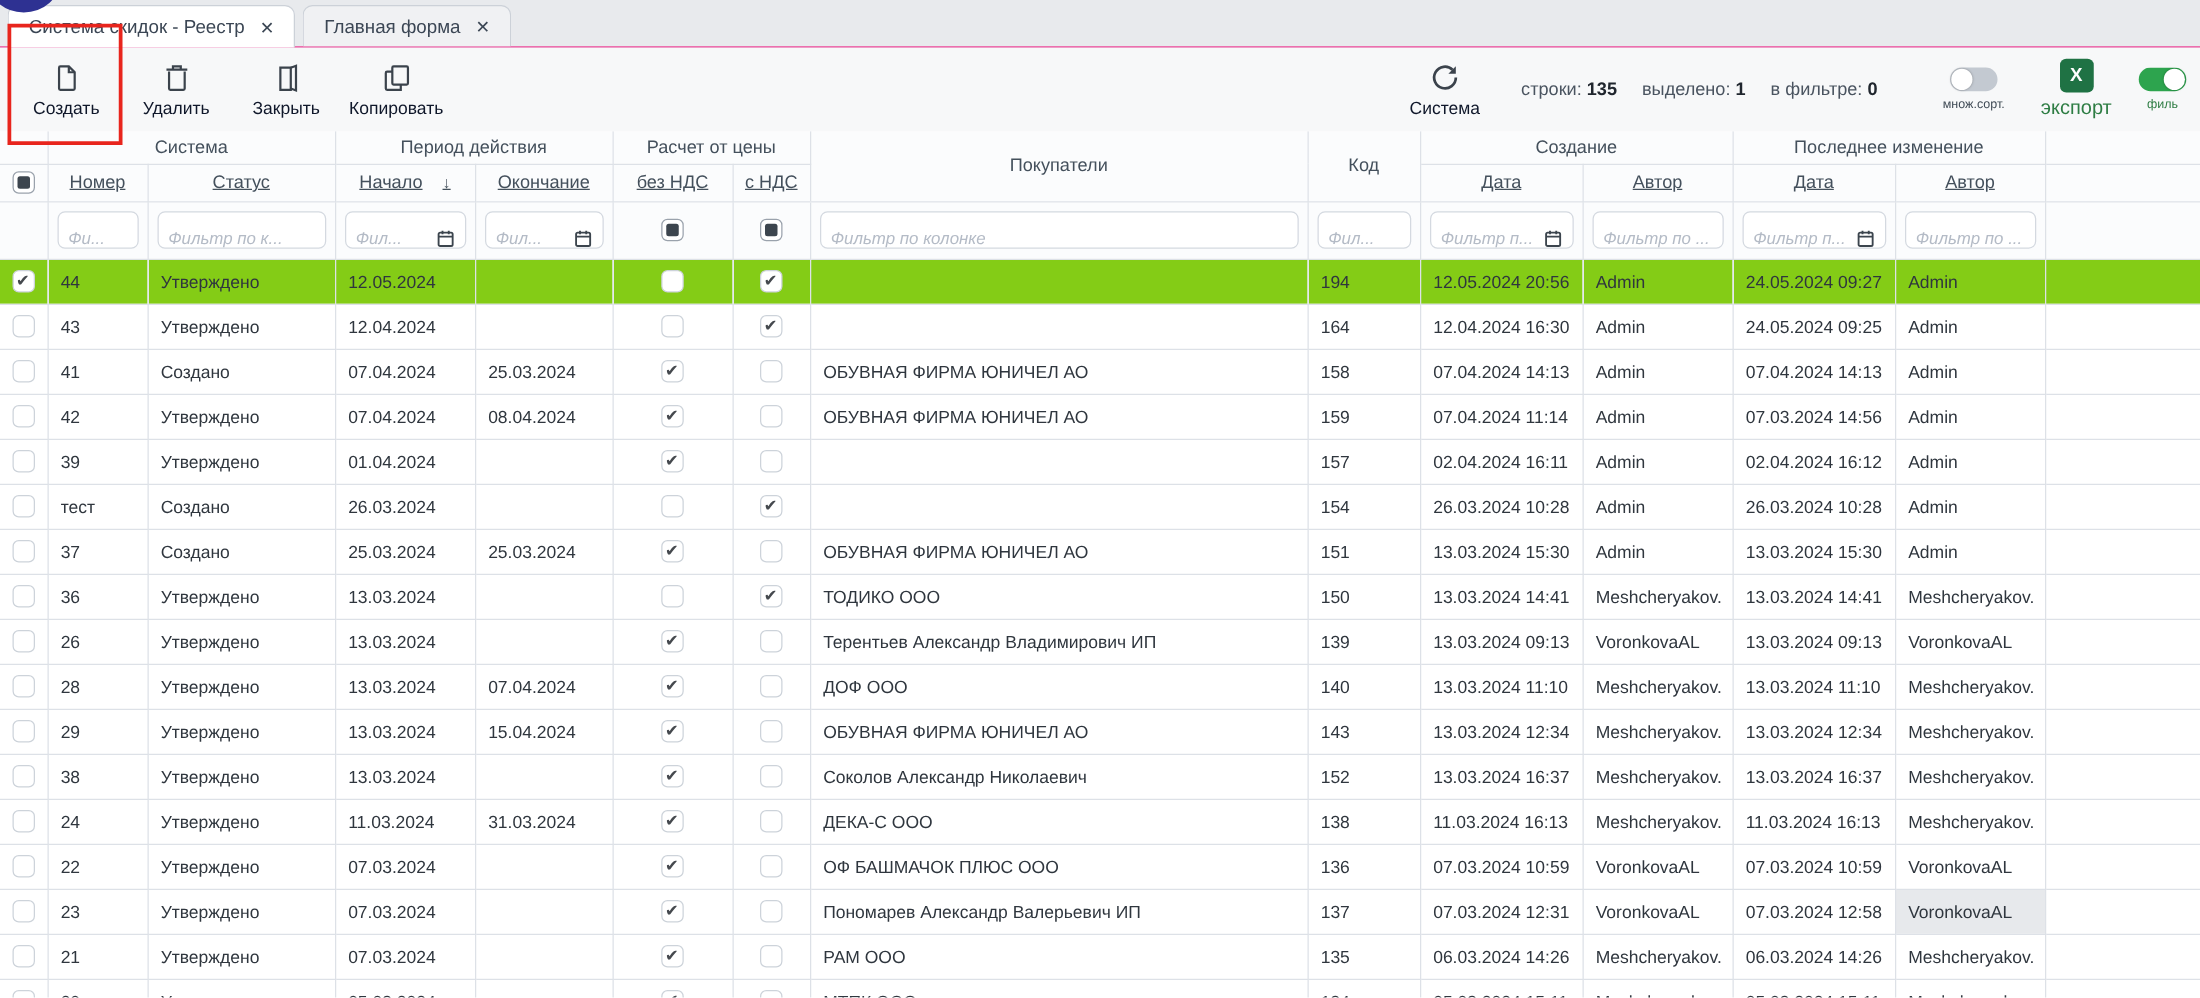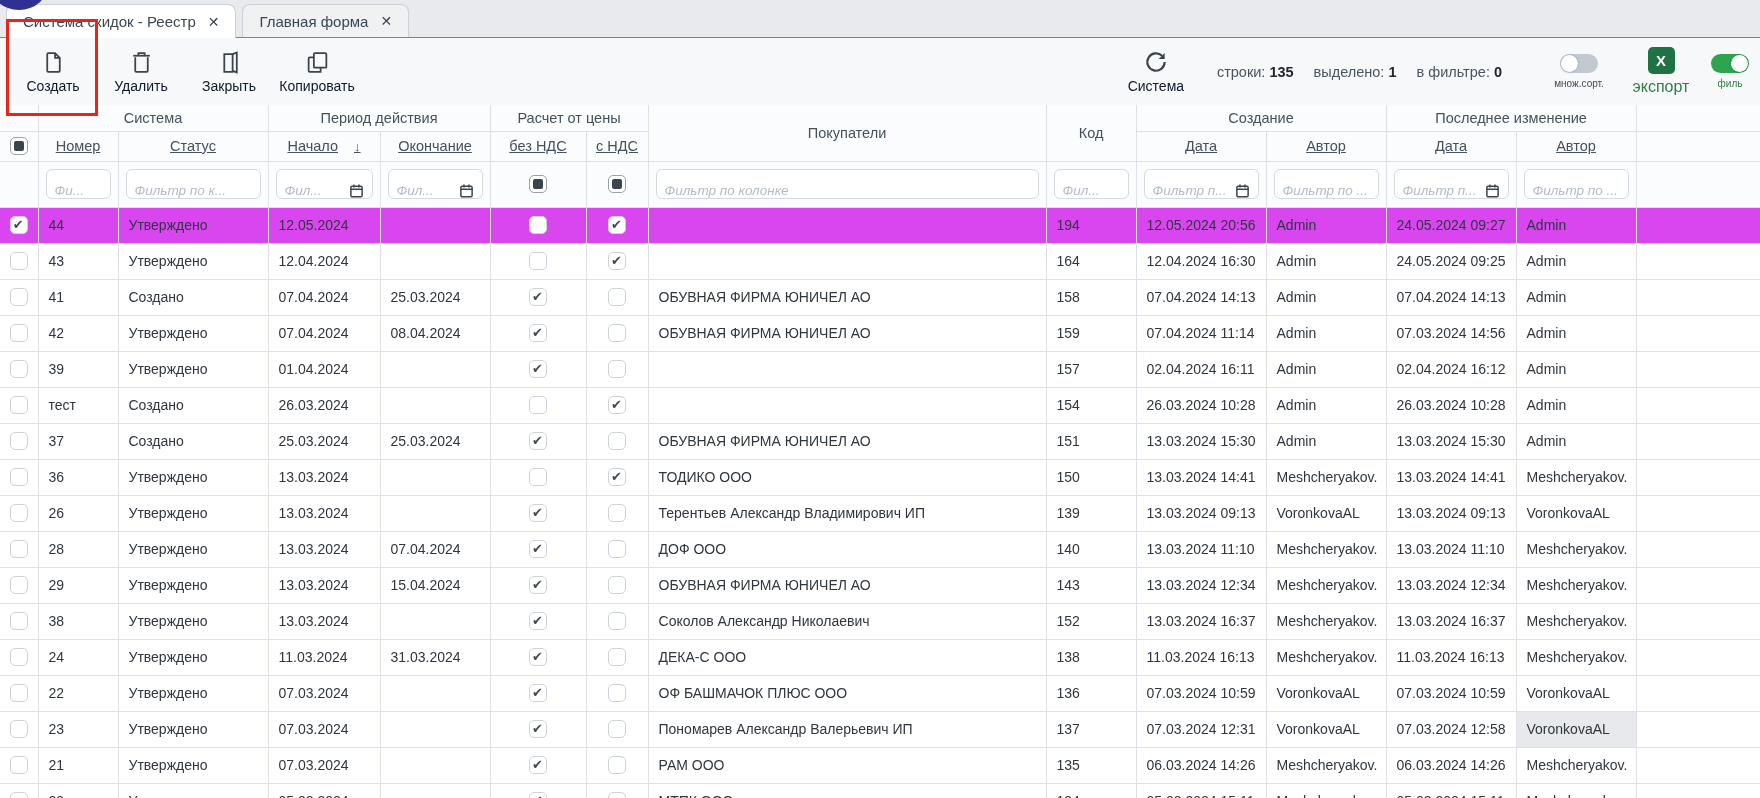--- a/index.html
+++ b/index.html
@@ -52,21 +52,21 @@
   table { border-collapse:collapse; table-layout:fixed; width:1760px; background:#fff; }
   th, td { border-right:1px solid #dde1e7; border-bottom:1px solid #dde1e7;
     overflow:hidden; white-space:nowrap; }
   thead th { background:#fbfcfd; color:#44505c; font-weight:normal; font-size:14.5px; }
   tr.grow th { height:26px; }
   tr.hrow th { height:30px;text-decoration:underline; }
   tr.frow td { height:46px; background:#fbfcfd; text-align:center; vertical-align:middle; }
   .filler { border-right:none; }
   tbody td { height:36px; font-size:14px; color:#2f363e; padding-left:10px; text-align:left; }
   tbody td.ctr { text-align:center; padding-left:0; }
-  tbody tr.selected td { background:#d946ef; }
+  tbody tr.selected td { background:#84cc16; }
   tbody td.focus-cell { background:#e7e9ec; }
   .sort-arrow { margin-left:16px; color:#4a5560; font-size:13px; }
 
   
   .fbox { display:flex; align-items:flex-end; margin:0 7px; height:30px; background:#fff;
     border:1px solid #d4d9e0; border-radius:6px; padding:0 8px; gap:4px; }
   .fbox input { border:none; outline:none; flex:1; width:0; font-size:13.5px;
     font-style:italic; color:#555; background:transparent;
     font-family:"Liberation Sans","DejaVu Sans",sans-serif; }
   .fbox input::placeholder { color:#b4bbc6; font-style:italic; }

